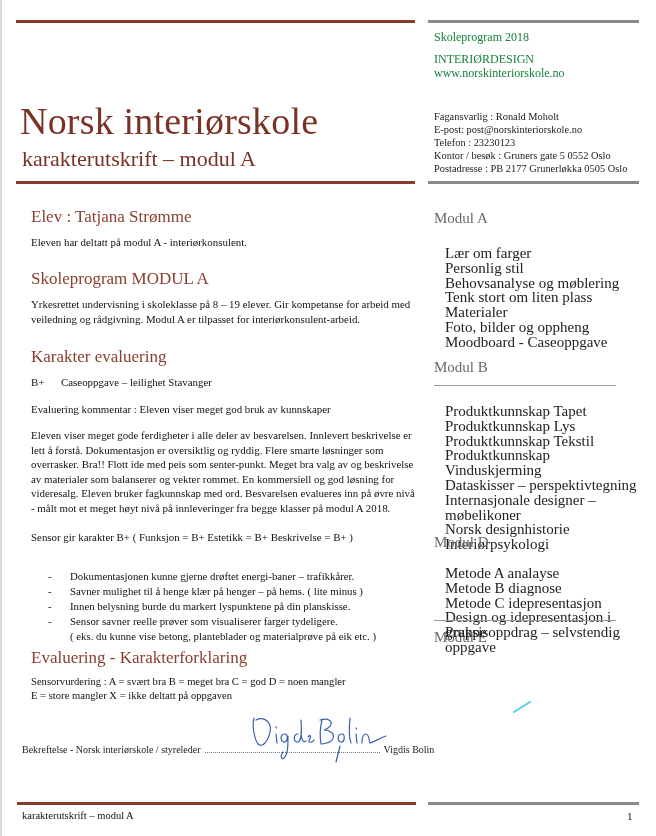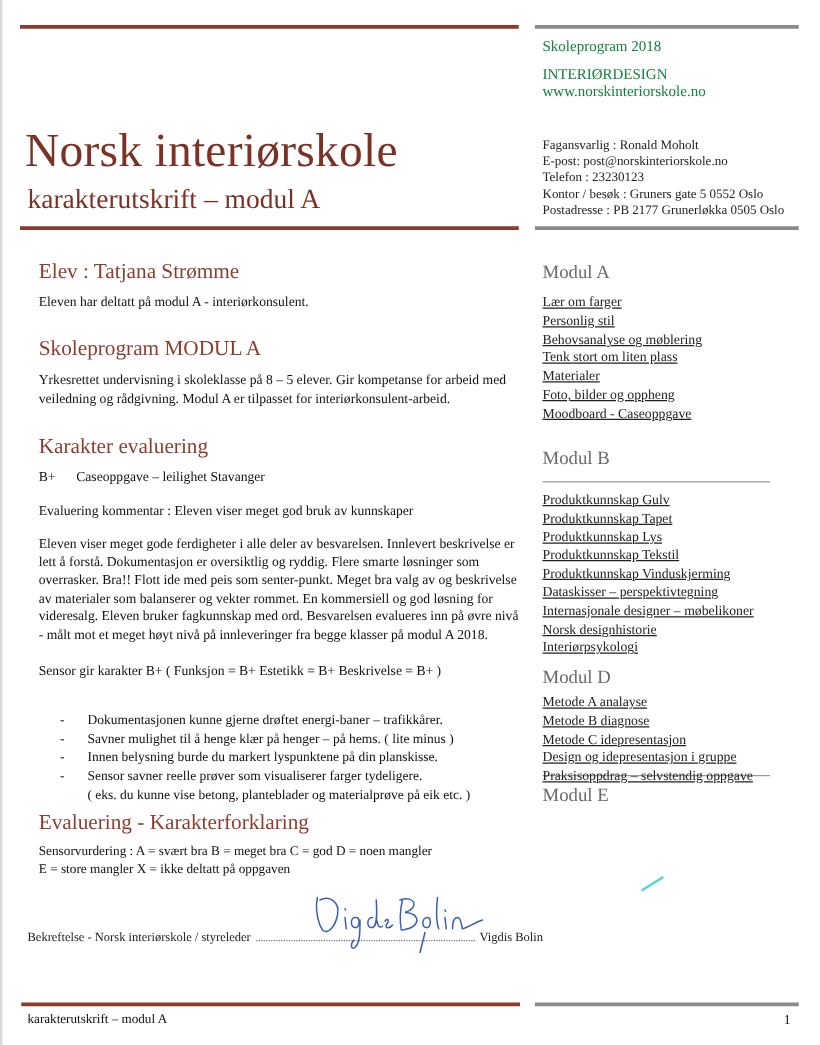--- a/index.html
+++ b/index.html
@@ -19,21 +19,21 @@
   .h2 { position:absolute; left:31px; font-size:17px; color:#8a3e30; line-height:1; }
   .p { position:absolute; left:31px; font-size:10.9px; color:#111; line-height:14.5px; }
   .p-wide { width:385px; }
   .grade { display:inline-block; width:30px; font-weight:normal; }
 
   .bullets { position:absolute; left:48px; top:569px; font-size:10.8px; color:#111; line-height:15px; margin:0; padding:0; list-style:none; }
   .bullets li { position:relative; padding-left:22px; }
   .bullets .dash { position:absolute; left:0; top:0; }
 
   .side-h { position:absolute; left:434px; font-size:15px; color:#6a6a6a; line-height:1; }
-  .side-list { position:absolute; left:434px; font-size:11px; color:#222; line-height:14.8px; margin:0; padding:0; list-style:none;text-decoration:underline; }
+  .side-list { position:absolute; left:434px; font-size:15px; color:#222; line-height:14.8px; margin:11px; padding:0; list-style:none; }
 
   .signature-row { position:absolute; left:22px; top:742px; font-size:10px; color:#222; white-space:nowrap; }
   .sig-dots { display:inline-block; width:175px; border-bottom:1px dotted #777; height:10px; vertical-align:baseline; margin:0 4px; }
   .signature { position:absolute; left:248px; top:712px; }
   .pen-mark { position:absolute; left:512px; top:700px; }
 
   .footer-left { position:absolute; left:22px; top:810px; font-size:10.5px; color:#111; }
   .footer-right { position:absolute; left:627px; top:810px; font-size:11px; color:#111; }
 </style>
 </head>
@@ -57,21 +57,21 @@
 <div class="info-small" style="top:111px;">Fagansvarlig : Ronald Moholt</div>
 <div class="info-small" style="top:124px;">E-post: post@norskinteriorskole.no</div>
 <div class="info-small" style="top:137px;">Telefon : 23230123</div>
 <div class="info-small" style="top:150px;">Kontor / besøk : Gruners gate 5  0552 Oslo</div>
 <div class="info-small" style="top:163px;">Postadresse : PB 2177 Grunerløkka 0505 Oslo</div>
 
 <div class="h2" style="top:208px;">Elev :  Tatjana Strømme</div>
 <div class="p p-wide" style="top:235px;">Eleven har deltatt på modul A  - interiørkonsulent.</div>
 
 <div class="h2" style="top:270px;">Skoleprogram MODUL A</div>
-<div class="p p-wide" style="top:297px;">Yrkesrettet undervisning i skoleklasse på 8 – 5 elever. Gir kompetanse for arbeid med veiledning og rådgivning.  Modul A er tilpasset for interiørkonsulent-arbeid.</div>
+<div class="p p-wide" style="top:297px;">Yrkesrettet undervisning i skoleklasse på 8 – 19 elever. Gir kompetanse for arbeid med veiledning og rådgivning.  Modul A er tilpasset for interiørkonsulent-arbeid.</div>
 
 <div class="h2" style="top:348px;">Karakter evaluering</div>
 <div class="p" style="top:375px;">
   <span class="grade">B+</span><span>Caseoppgave – leilighet Stavanger</span>
 </div>
 <div class="p p-wide" style="top:402px;">Evaluering kommentar :  Eleven viser meget god bruk av kunnskaper</div>
 <div class="p p-wide" style="top:428px; width:390px;">Eleven viser meget gode ferdigheter i alle deler av besvarelsen. Innlevert beskrivelse er lett å forstå. Dokumentasjon er oversiktlig og ryddig. Flere smarte løsninger som overrasker. Bra!! Flott ide med peis som senter-punkt. Meget bra valg av og beskrivelse av materialer som balanserer og vekter rommet. En kommersiell og god løsning for videresalg. Eleven bruker fagkunnskap med ord. Besvarelsen evalueres inn på øvre nivå - målt mot et meget høyt nivå på innleveringer fra begge klasser på modul A 2018.</div>
 <div class="p p-wide" style="top:530px; width:400px;">Sensor gir karakter B+  ( Funksjon = B+   Estetikk = B+  Beskrivelse = B+  )</div>
 
 <ul class="bullets">
@@ -116,21 +116,20 @@
   <li>Behovsanalyse og møblering</li>
   <li>Tenk stort om liten plass</li>
   <li>Materialer</li>
   <li>Foto, bilder og oppheng</li>
   <li>Moodboard - Caseoppgave</li>
 </ul>
 
 <div class="side-h" style="top:360px;">Modul B</div>
 <div class="rule-thin" style="left:434px; top:385px; width:182px;"></div>
 <ul class="side-list" style="top:393px;">
-  <li>Produktkunnskap Gulv</li>
   <li>Produktkunnskap Tapet</li>
   <li>Produktkunnskap Lys</li>
   <li>Produktkunnskap Tekstil</li>
   <li>Produktkunnskap Vinduskjerming</li>
   <li>Dataskisser – perspektivtegning</li>
   <li>Internasjonale designer – møbelikoner</li>
   <li>Norsk designhistorie</li>
   <li>Interiørpsykologi</li>
 </ul>
 

